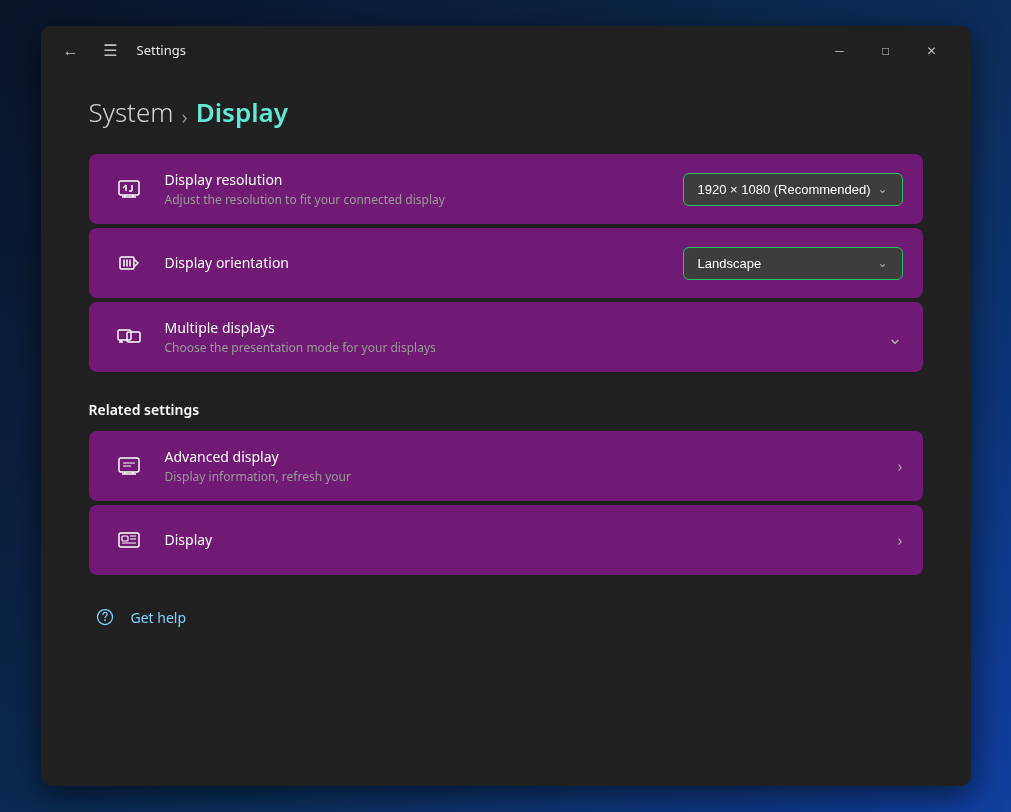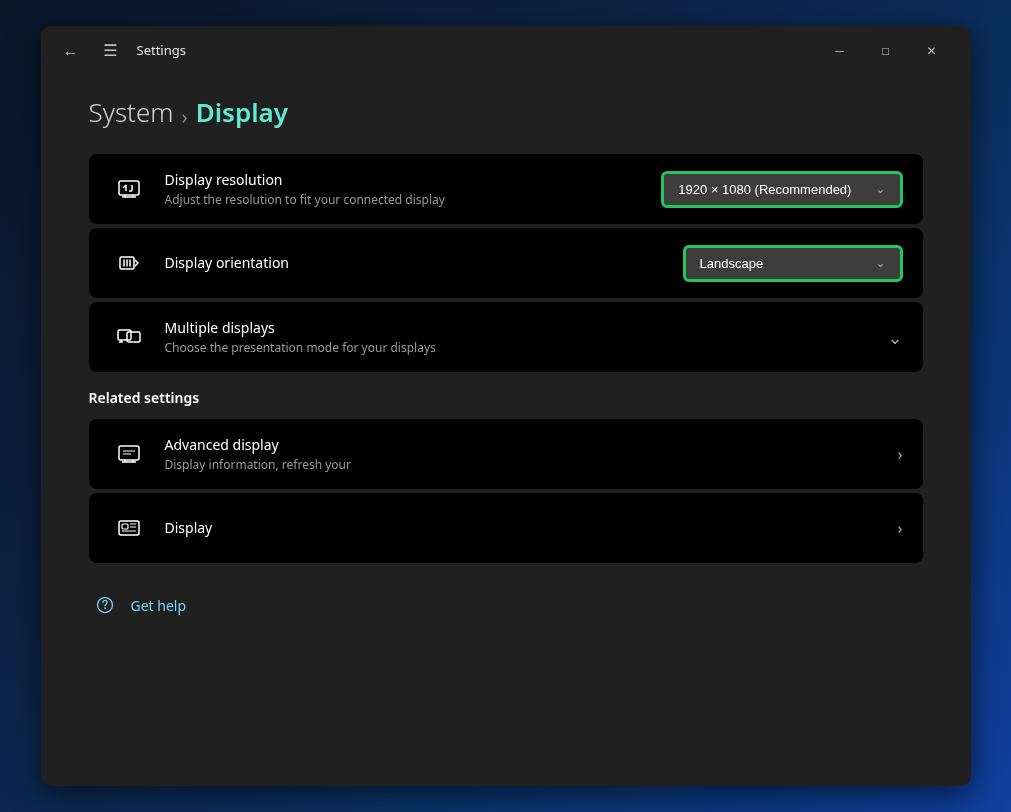--- a/index.html
+++ b/index.html
@@ -127,21 +127,21 @@
       font-size: 20px;
     }
 
     .breadcrumb-current {
       font-size: 26px;
       font-weight: 600;
       color: #5eead4;
     }
 
     .settings-card {
-      background: #000000;
+      background: #701a75;
       border-radius: 8px;
       margin-bottom: 4px;
       overflow: hidden;
     }
 
     .settings-item {
       display: flex;
       align-items: center;
       padding: 14px 20px;
       min-height: 70px;
@@ -183,49 +183,49 @@
       color: #999;
     }
 
     .settings-control {
       display: flex;
       align-items: center;
     }
 
     .dropdown-btn {
       background: #3d3d3d;
-      border: 3px solid #22c55e;
+      border: 1px solid #22c55e;
       border-radius: 6px;
       color: #ffffff;
       padding: 8px 14px;
       font-size: 13px;
       display: flex;
       align-items: center;
-      gap: 24px;
+      gap: 4px;
       cursor: pointer;
       min-width: 220px;
       justify-content: space-between;
     }
 
     .chevron-icon {
       color: #aaa;
       font-size: 12px;
     }
 
     .expand-btn {
       color: #aaa;
       font-size: 18px;
       cursor: pointer;
     }
 
     .section-label {
       font-size: 14px;
       font-weight: 600;
       color: #ffffff;
-      margin: 16px 0 12px 0;
+      margin: 28px 0 12px 0;
     }
 
     .nav-arrow {
       color: #aaa;
       font-size: 16px;
     }
 
     .footer-links {
       margin-top: 20px;
       padding: 0 0 10px 0;

